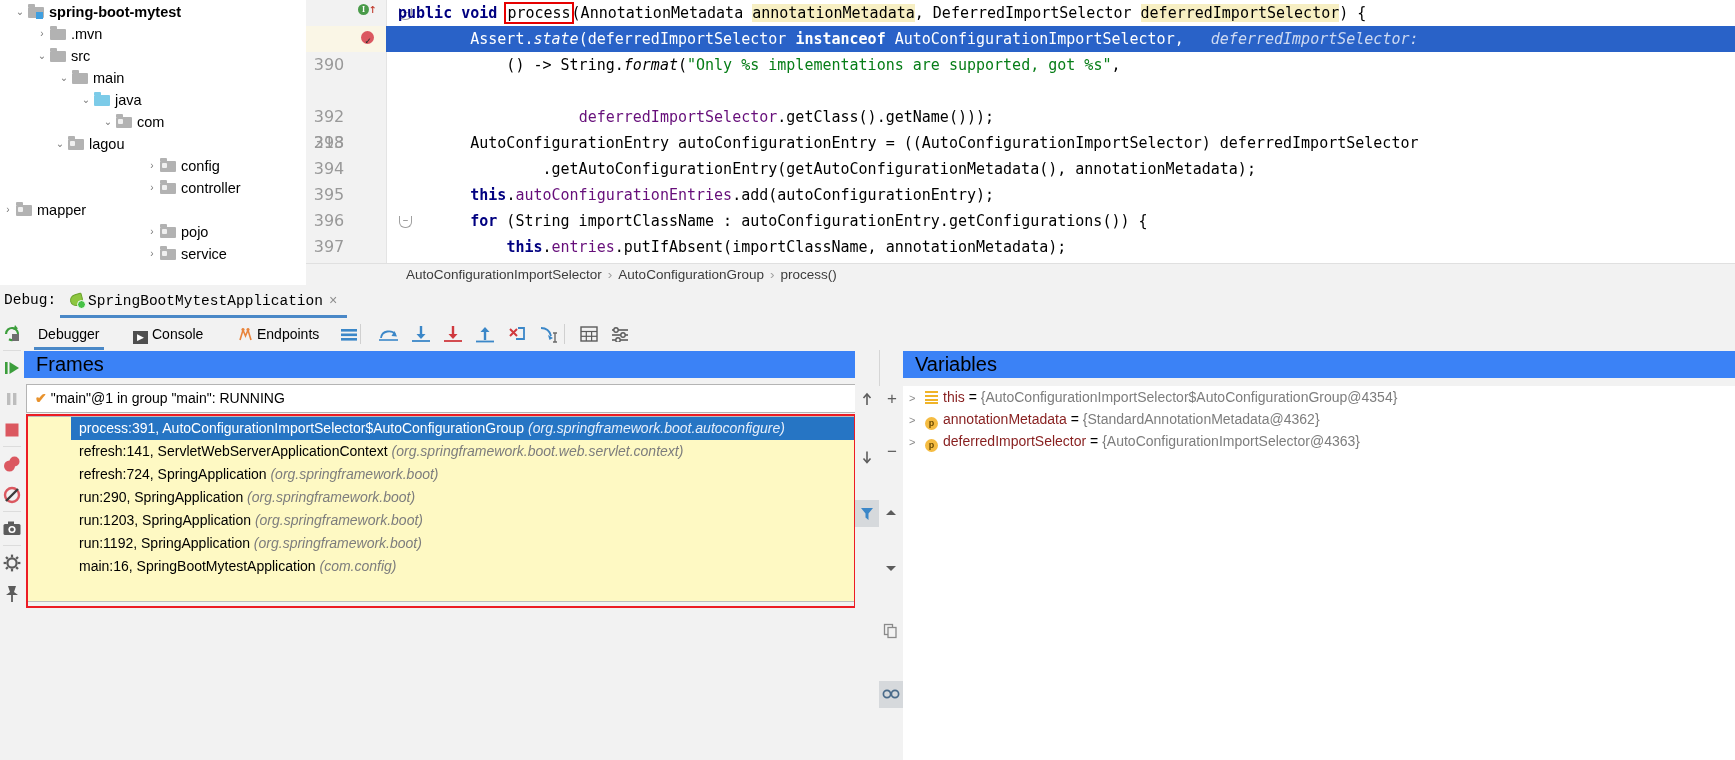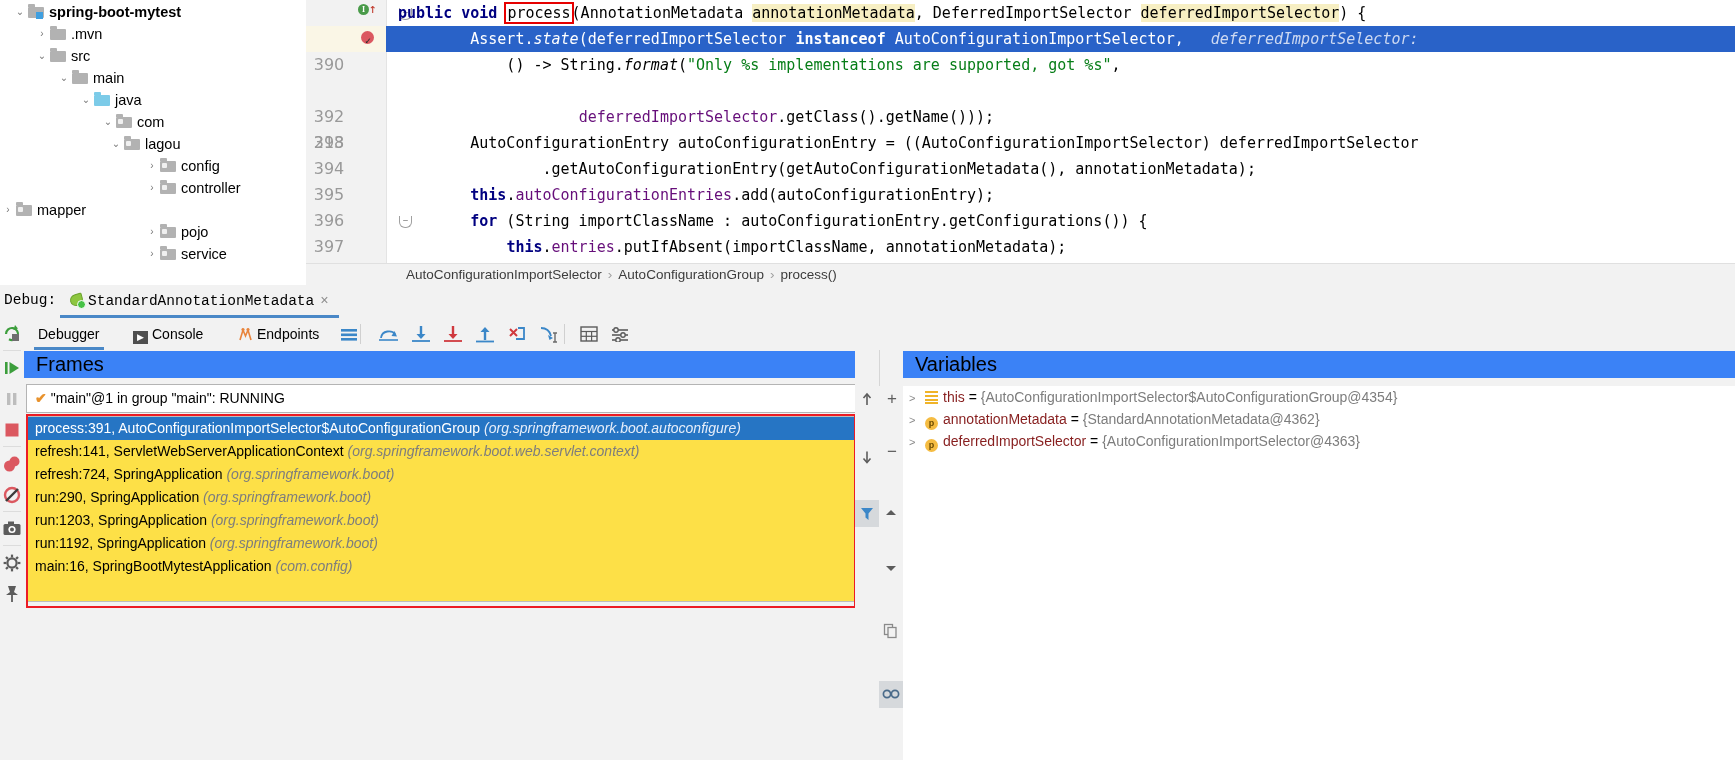--- a/index.html
+++ b/index.html
@@ -75,22 +75,22 @@
   .tbsep{position:absolute;top:6px;width:1px;height:20px;background:#d0d0d0;}
 
   
   .hdr{position:absolute;height:27px;line-height:27px;font-size:20px;color:#000;padding-left:12px;background:#3b82f6;box-sizing:border-box;}
 
   .framesbox{position:absolute;left:26px;top:99px;width:852px;height:29px;background:#fff;border:1px solid #b4b4b4;box-sizing:border-box;}
   .framesbox .txt{position:absolute;left:8px;top:0;line-height:27px;font-size:14px;}
   .chk{color:#e8922c;font-weight:bold;font-size:14px;margin-right:4px;}
   .carat{position:absolute;right:8px;top:0;line-height:27px;color:#6b6b6b;font-size:11px;}
 
-  .stacklist{position:absolute;left:26px;top:131px;width:852px;height:186px;background:#fde047;
-             border:1px solid #bdbdbd;box-sizing:border-box;overflow:hidden;}
+  .stacklist{position:absolute;left:26px;top:131px;width:852px;height:186px;background:#fef9c3;
+             border:1px solid #bdbdbd;box-sizing:border-box;overflow:hidden;padding-left:44px;}
   .frow{height:23px;line-height:23px;font-size:14px;white-space:nowrap;padding-left:8px;color:#000;}
   .frow.sel{background:#2675c4;color:#fff;}
   .frow .pkg{color:#7d7d7d;font-style:italic;}
   .frow.sel .pkg{color:#e6eefa;font-style:italic;}
   .redbox{position:absolute;left:26px;top:129px;width:830px;height:194px;border:2px solid #ec1c24;box-sizing:border-box;pointer-events:none;}
 
   .framespanel-bg{position:absolute;left:24px;top:65px;width:855px;height:410px;background:#f2f2f2;}
   .varspanel-bg{position:absolute;left:879px;top:65px;width:856px;height:410px;background:#f2f2f2;}
   .varlist{position:absolute;left:903px;top:101px;width:832px;height:374px;background:#fff;}
   .vrow{height:22px;line-height:22px;font-size:14px;white-space:nowrap;padding-left:6px;}
@@ -120,21 +120,21 @@
 
   <div class="top">
 
     <div class="tree" id="tree">
         <div class="tree-row bold" style="padding-left: 12px;"><span class="tw">⌄</span><span class="fold mod"><i></i></span><span class="tree-label">spring-boot-mytest</span></div>
         <div class="tree-row" style="padding-left: 34px;"><span class="tw">›</span><span class="fold "><i></i></span><span class="tree-label">.mvn</span></div>
         <div class="tree-row" style="padding-left: 34px;"><span class="tw">⌄</span><span class="fold "><i></i></span><span class="tree-label">src</span></div>
         <div class="tree-row" style="padding-left: 56px;"><span class="tw">⌄</span><span class="fold "><i></i></span><span class="tree-label">main</span></div>
         <div class="tree-row" style="padding-left: 78px;"><span class="tw">⌄</span><span class="fold blue"><i></i></span><span class="tree-label">java</span></div>
         <div class="tree-row" style="padding-left: 100px;"><span class="tw">⌄</span><span class="fold pkg"><i></i></span><span class="tree-label">com</span></div>
-        <div class="tree-row" style="padding-left: 108px;"><span class="tw">⌄</span><span class="fold pkg"><i></i></span><span class="tree-label">lagou</span></div>
+        <div class="tree-row" style="padding-left: 52px;"><span class="tw">⌄</span><span class="fold pkg"><i></i></span><span class="tree-label">lagou</span></div>
         <div class="tree-row" style="padding-left: 144px;"><span class="tw">›</span><span class="fold pkg"><i></i></span><span class="tree-label">config</span></div>
         <div class="tree-row" style="padding-left: 144px;"><span class="tw">›</span><span class="fold pkg"><i></i></span><span class="tree-label">controller</span></div>
         <div class="tree-row" style=""><span class="tw">›</span><span class="fold pkg"><i></i></span><span class="tree-label">mapper</span></div>
         <div class="tree-row" style="padding-left: 144px;"><span class="tw">›</span><span class="fold pkg"><i></i></span><span class="tree-label">pojo</span></div>
         <div class="tree-row" style="padding-left: 144px;"><span class="tw">›</span><span class="fold pkg"><i></i></span><span class="tree-label">service</span></div>
       </div>
 
     <div class="editor">
       <div class="gutter"></div>
 
@@ -198,21 +198,21 @@
 
     <div class="bc" id="bc"><span>AutoConfigurationImportSelector</span><span class="sep">›</span><span>AutoConfigurationGroup</span><span class="sep">›</span><span>process()</span></div>
   </div>
 
   <div class="debug">
 
     <div class="dbgtitle">
       <span class="lbl">Debug:</span>
       <div class="runtab">
         <span class="t">
-          <span class="springicon"><span class="leaf"></span><span class="dot"></span></span><span>StandardAnnotationMetadata</span><span class="xclose">×</span>
+          <span class="springicon"><span class="leaf"></span><span class="dot"></span></span><span>SpringBootMytestApplication</span><span class="xclose">×</span>
         </span>
         <div class="und"></div>
       </div>
     </div>
 
     <div class="vstrip">
       <div class="vbtn">
         <svg width="20" height="20" viewBox="0 0 20 20" style="position:absolute;left:2px;top:5px;">
           <path d="M4 11a6 6 0 1 1 3 5.2" fill="none" stroke="#3c9e3c" stroke-width="2.2"></path>
           <path d="M13 2 l3 3.5 -4.5 1.5 z" fill="#3c9e3c"></path>

